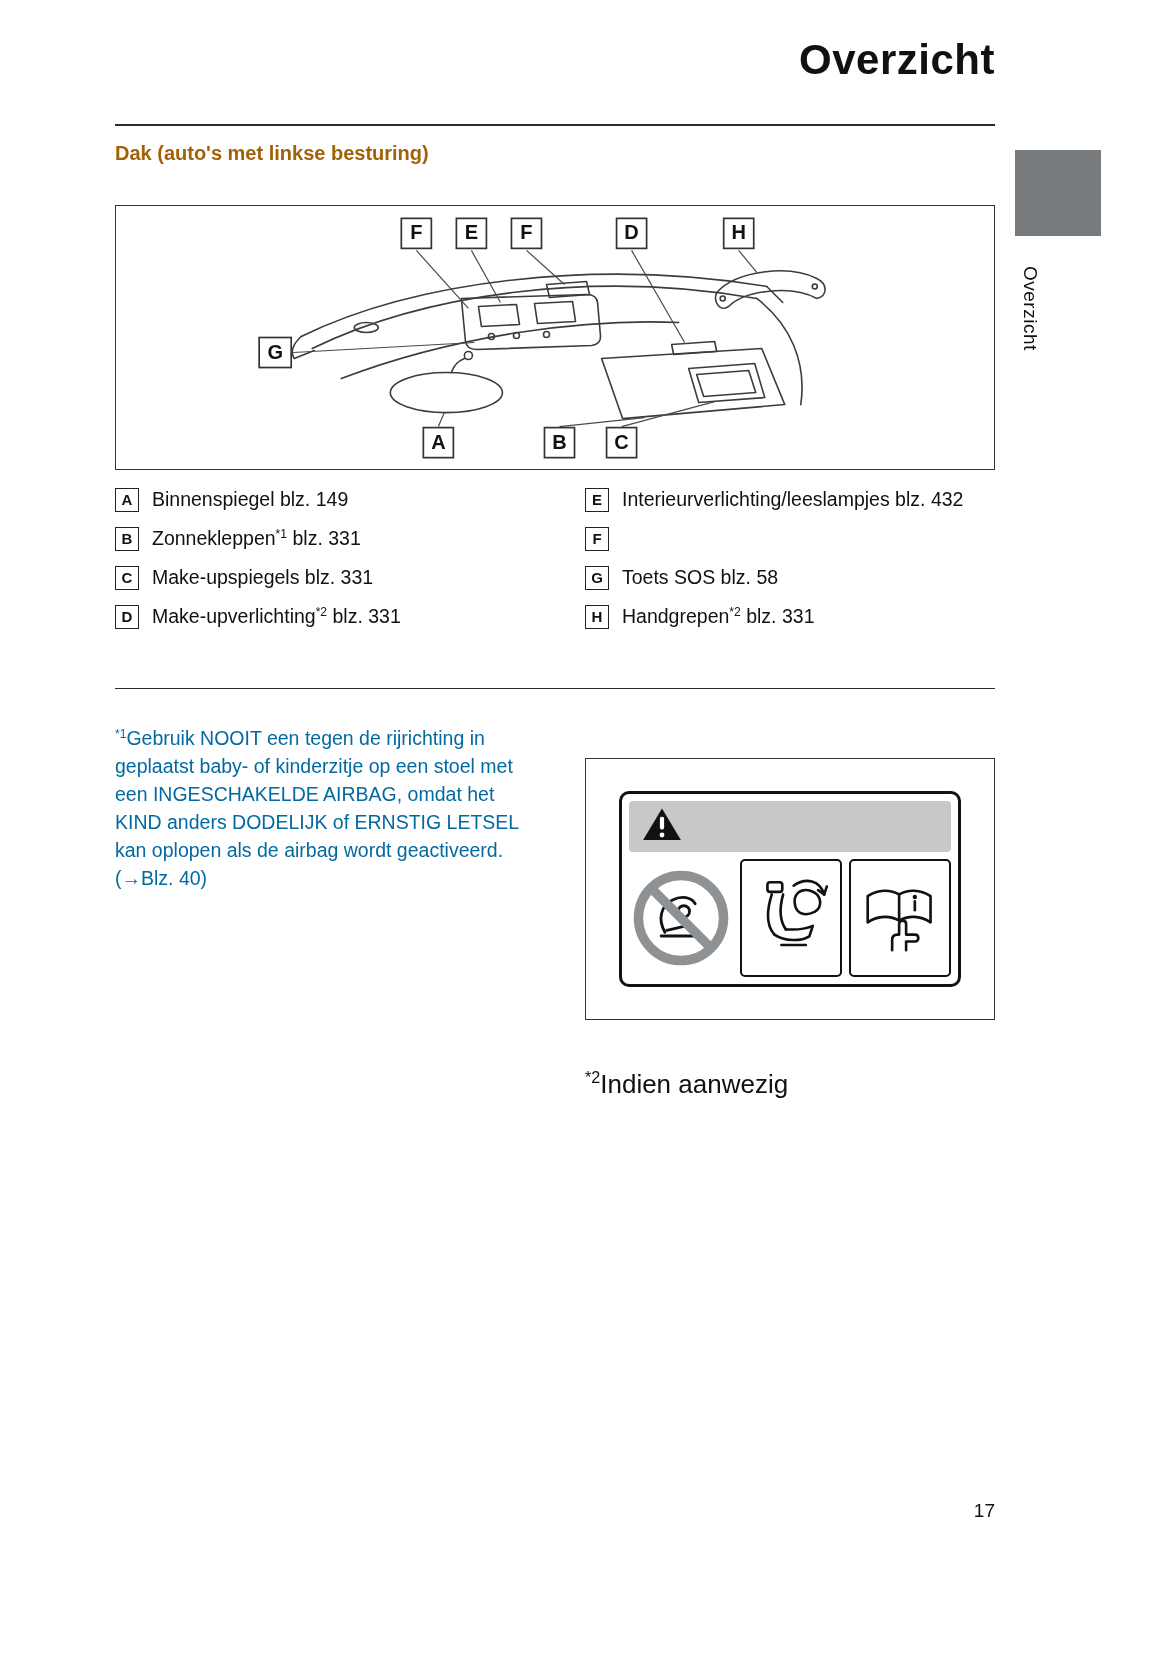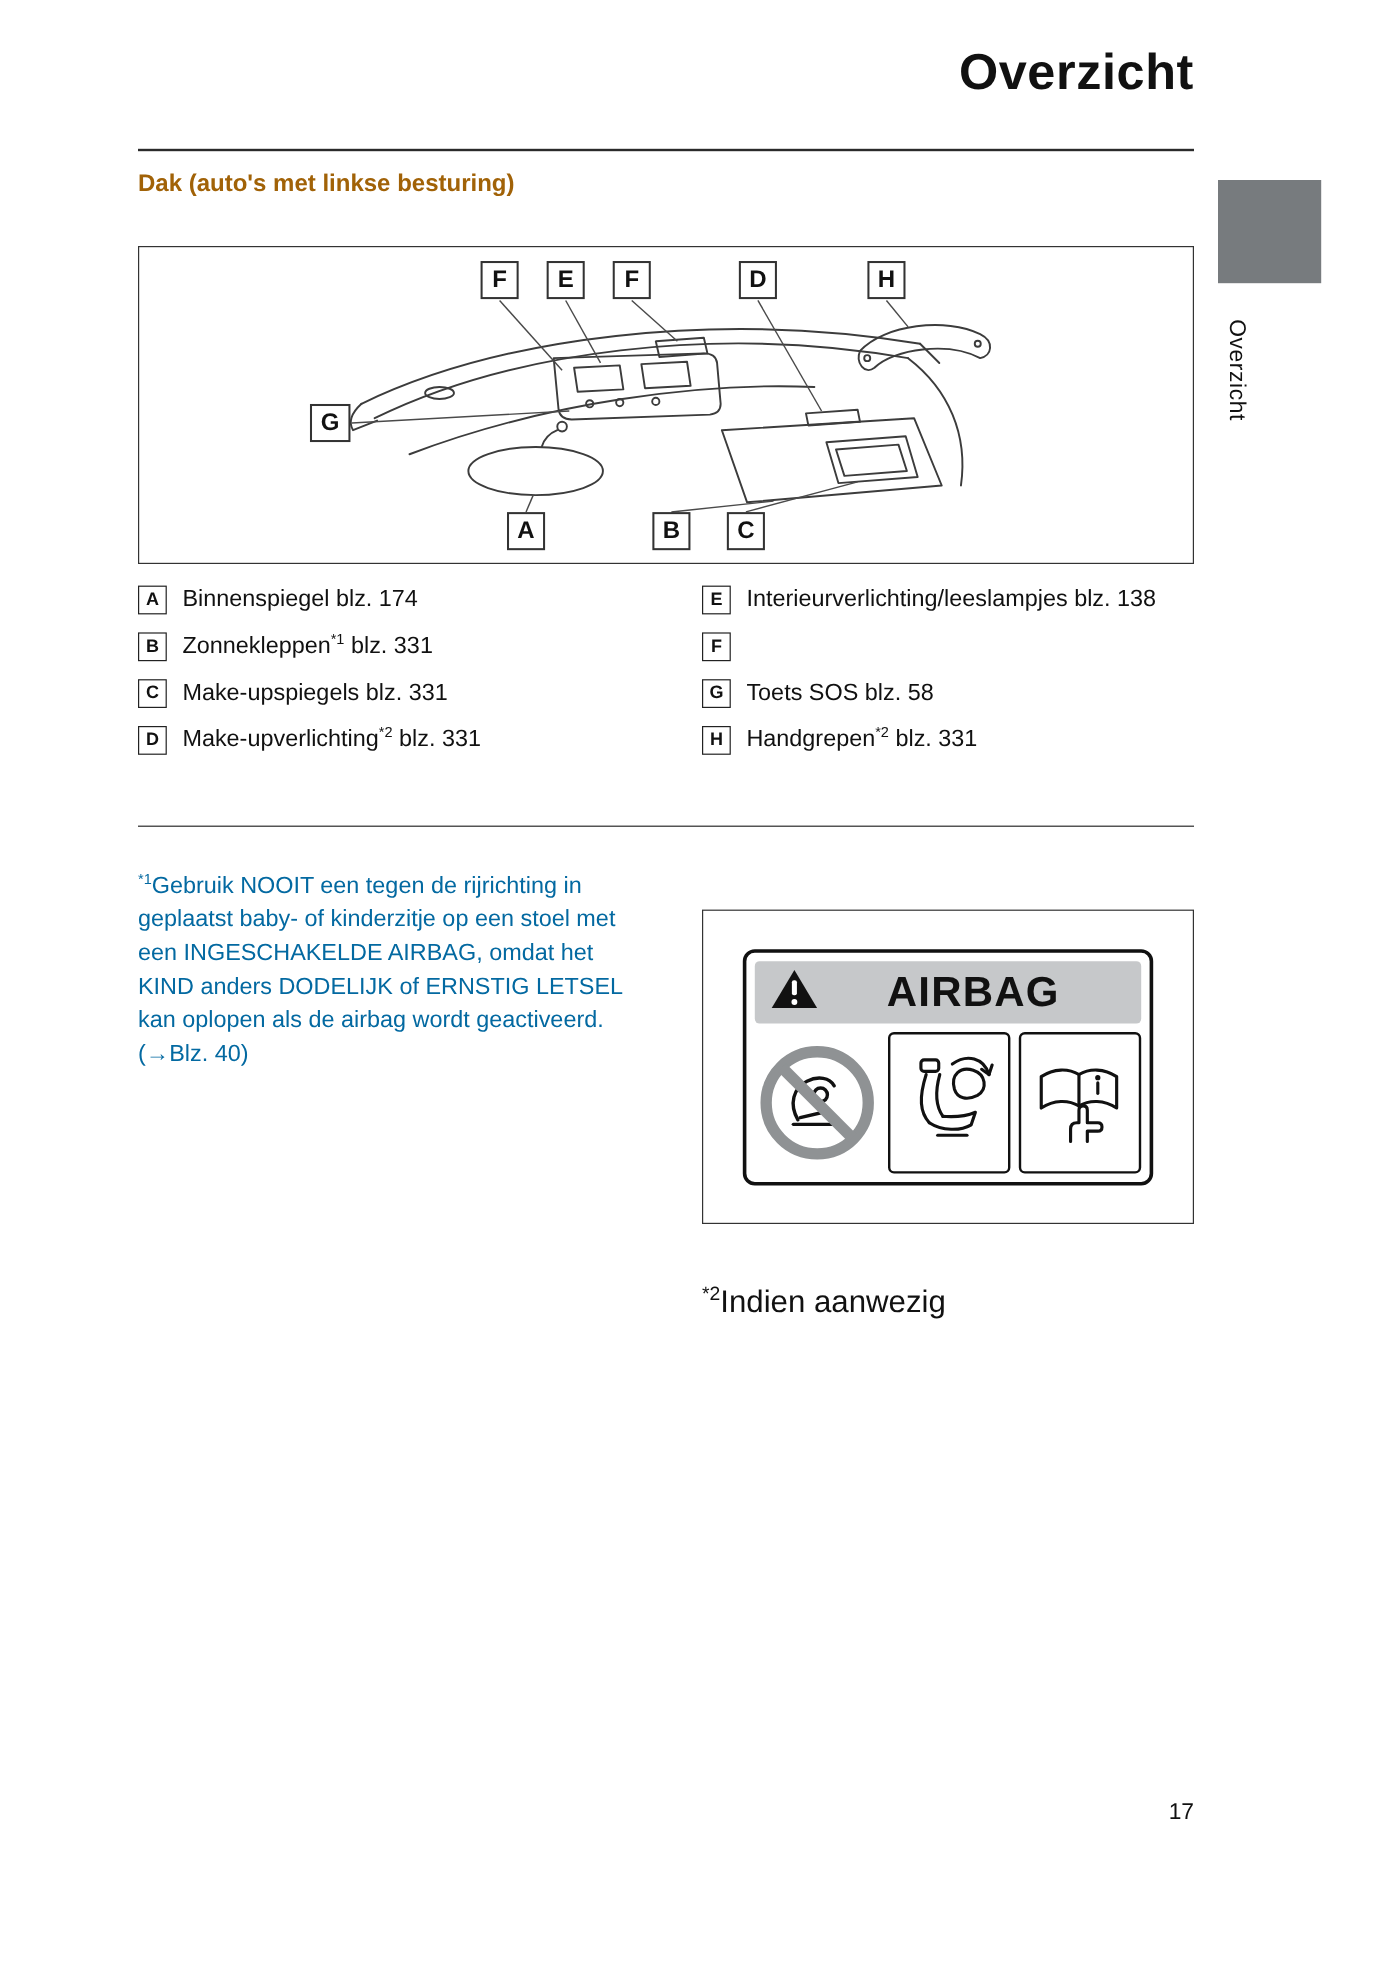--- a/index.html
+++ b/index.html
@@ -149,40 +149,40 @@
       <g>
         <rect class="callout-rect" x="490" y="221" width="30" height="30"></rect>
         <text class="callout-letter" x="505" y="242">C</text>
       </g>
     </svg>
   </div>
 
   <div class="legend-left">
     <div class="legend-item">
       <span class="key-box">A</span>
-      <span class="legend-text"><span>Binnenspiegel blz. 174</span><sup></sup><span></span></span>
+      <span class="legend-text"><span>Binnenspiegel blz. 149</span><sup></sup><span></span></span>
     </div>
     <div class="legend-item">
       <span class="key-box">B</span>
       <span class="legend-text"><span>Zonnekleppen</span><sup>*1</sup><span> blz. 331</span></span>
     </div>
     <div class="legend-item">
       <span class="key-box">C</span>
       <span class="legend-text"><span>Make-upspiegels blz. 331</span><sup></sup><span></span></span>
     </div>
     <div class="legend-item">
       <span class="key-box">D</span>
       <span class="legend-text"><span>Make-upverlichting</span><sup>*2</sup><span> blz. 331</span></span>
     </div>
   </div>
 
   <div class="legend-right">
     <div class="legend-item">
       <span class="key-box">E</span>
-      <span class="legend-text"><span>Interieurverlichting/leeslampjes blz. 138</span><sup></sup><span></span></span>
+      <span class="legend-text"><span>Interieurverlichting/leeslampjes blz. 432</span><sup></sup><span></span></span>
     </div>
     <div class="legend-item">
       <span class="key-box">F</span>
     </div>
     <div class="legend-item">
       <span class="key-box">G</span>
       <span class="legend-text"><span>Toets SOS blz. 58</span><sup></sup><span></span></span>
     </div>
     <div class="legend-item">
       <span class="key-box">H</span>
@@ -199,21 +199,20 @@
   <div class="airbag-box">
     <div class="airbag-label">
       <div class="airbag-header">
         <span>
           <svg width="42" height="37" viewBox="0 0 60 52">
             <path d="M30 3 L57 48 L3 48 Z" fill="#111"></path>
             <rect x="27" y="15" width="6" height="18" rx="2.5" fill="#fff"></rect>
             <circle cx="30" cy="41" r="3.5" fill="#fff"></circle>
           </svg>
         </span>
-        <span class="airbag-word">AIRBAG</span>
       </div>
       <div class="airbag-panels">
         <div class="airbag-panel">
           <svg width="104" height="104" viewBox="0 0 110 110">
             <g stroke="#111" stroke-width="3" fill="none" stroke-linecap="round" stroke-linejoin="round">
               <path d="M38 70 C 30 56, 34 42, 46 36 C 56 31, 66 33, 70 40"></path>
               <path d="M34 74 L 74 74"></path>
               <path d="M40 68 L 66 62"></path>
               <circle cx="58" cy="48" r="6"></circle>
               <path d="M48 44 L 60 60"></path>

